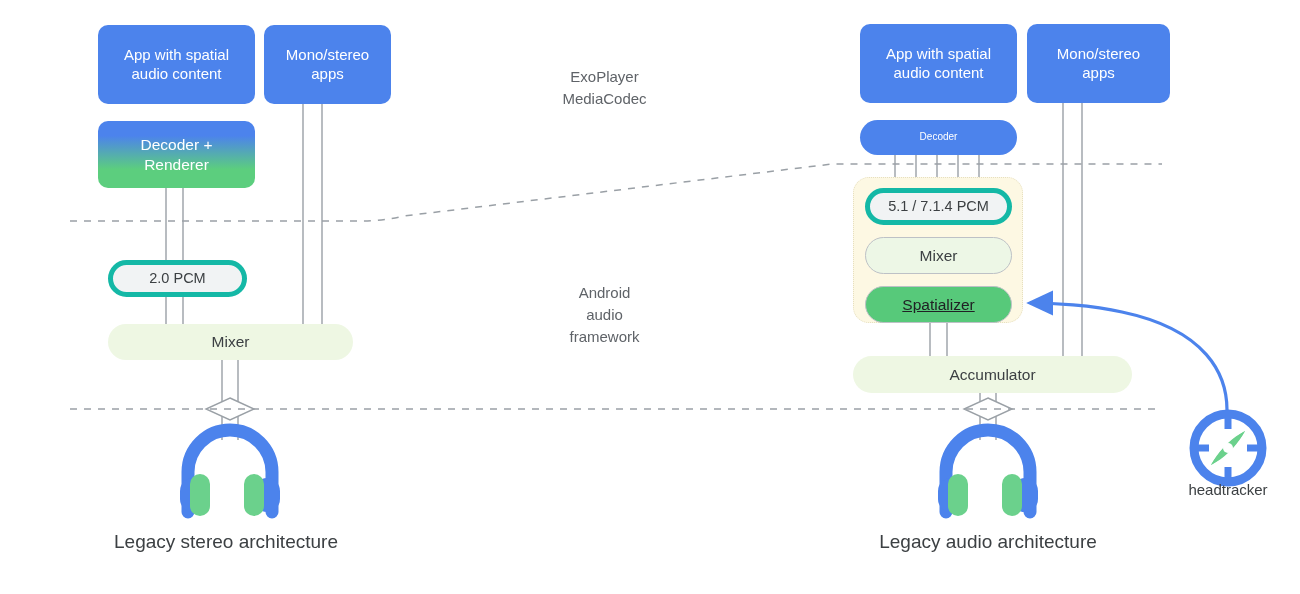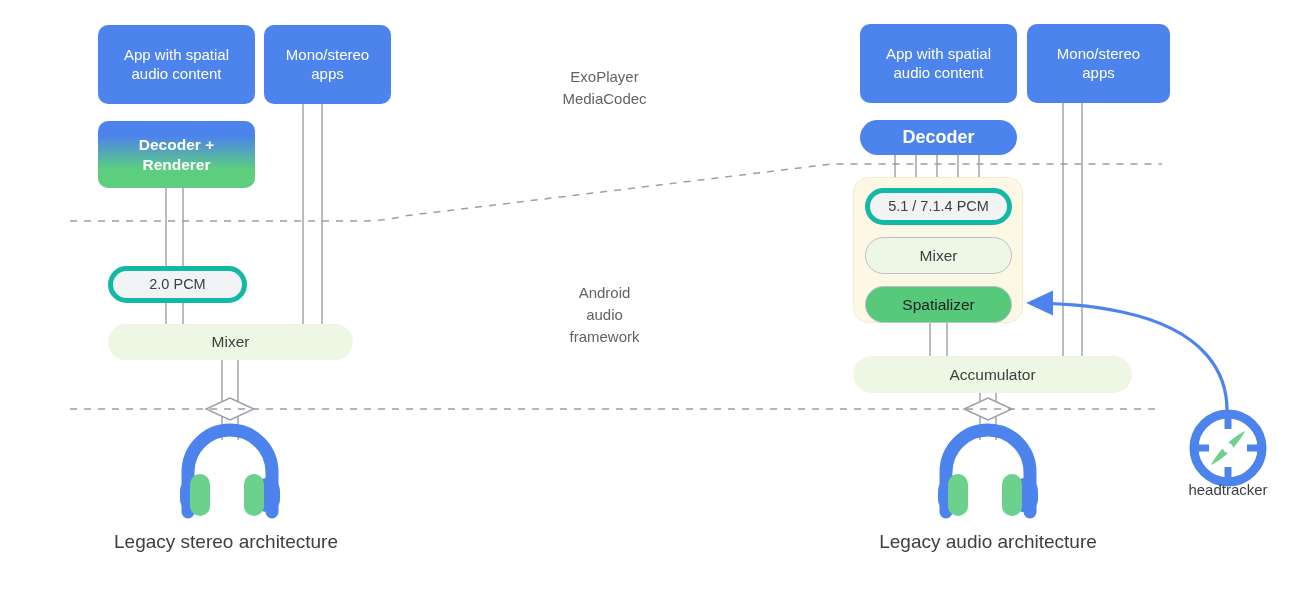--- a/index.html
+++ b/index.html
@@ -28,27 +28,27 @@
     text-align: center;
     line-height: 1.25;
     white-space: pre-line;
   }
   .node-blue {
     background: #4c83ec;
     color: #ffffff;
     border-radius: 10px;
     font-size: 15px;
   }
-  .node-blue.pill { border-radius: 22px; font-weight: bold; font-size: 18px; }
+  .node-blue.pill { border-radius: 22px; font-weight: normal; font-size: 10px; }
   .node-grad {
     background: linear-gradient(180deg, #4c83ec 0%, #4c83ec 22%, #5cce7e 72%, #5cce7e 100%);
     color: #ffffff;
     border-radius: 10px;
     font-size: 15.5px;
-    font-weight: bold;
+    font-weight: normal;
   }
   .node-gray {
     background: #f1f3f4;
     border: 5px solid #14b8a6;
     border-radius: 22px;
     color: #3c4043;
     font-size: 14.5px;
   }
   .node-paleGreen {
     background: #eef7e3;
@@ -192,21 +192,21 @@
 
   <div class="node node-blue" style="left:66px; top:25px; width:157px; height:79px;">App with spatial
 audio content</div>
 
   <div class="node node-blue" style="left:232px; top:25px; width:127px; height:79px;">Mono/stereo
 apps</div>
 
   <div class="node node-grad" style="left:66px; top:121px; width:157px; height:67px;">Decoder +
 Renderer</div>
 
-  <div class="node node-gray" style="left:76px; top:266px; width:139px; height:37px;">2.0 PCM</div>
+  <div class="node node-gray" style="left:76px; top:260px; width:139px; height:37px;">2.0 PCM</div>
 
   <div class="node node-paleGreen" style="left:76px; top:324px; width:245px; height:36px;">Mixer</div>
 
   <div class="arch-label" style="left:34px; top:531px; width:320px;">Legacy stereo architecture</div>
 
   <div class="caption" style="left:465px; top:282px; width:215px;">Android
 audio
 framework</div>
 
   <div class="caption" style="left:465px; top:66px; width:215px;">ExoPlayer
@@ -220,21 +220,21 @@
 apps</div>
 
   <div class="node node-blue pill" style="left:828px; top:120px; width:157px; height:35px;">Decoder</div>
 
   <div class="group-box" style="left:821px; top:177px; width:170px; height:146px;"></div>
 
   <div class="node node-gray" style="left:833px; top:188px; width:147px; height:37px;">5.1 / 7.1.4 PCM</div>
 
   <div class="node node-paleGreenOutline" style="left:833px; top:237px; width:147px; height:37px;">Mixer</div>
 
-  <div class="node node-green" style="left:833px; top:286px; width:147px; height:37px;">Spatializer</div>
+  <div class="node node-green" style="left:833px; top:286px; width:147px; height:37px;text-decoration:underline;">Spatializer</div>
 
   <div class="node node-paleGreen" style="left:821px; top:356px; width:279px; height:37px;">Accumulator</div>
 
   <div class="ht-label" style="left:1126px; top:481px; width:140px;">headtracker</div>
 
   <div class="arch-label" style="left:796px; top:531px; width:320px;">Legacy audio architecture</div>
 
 </div>
 
 </body></html>

